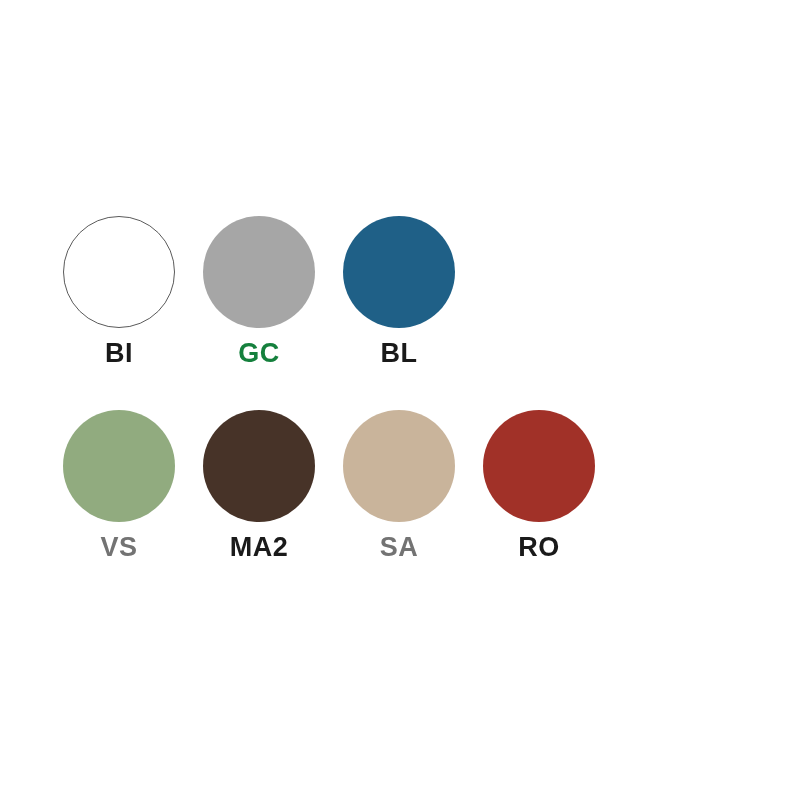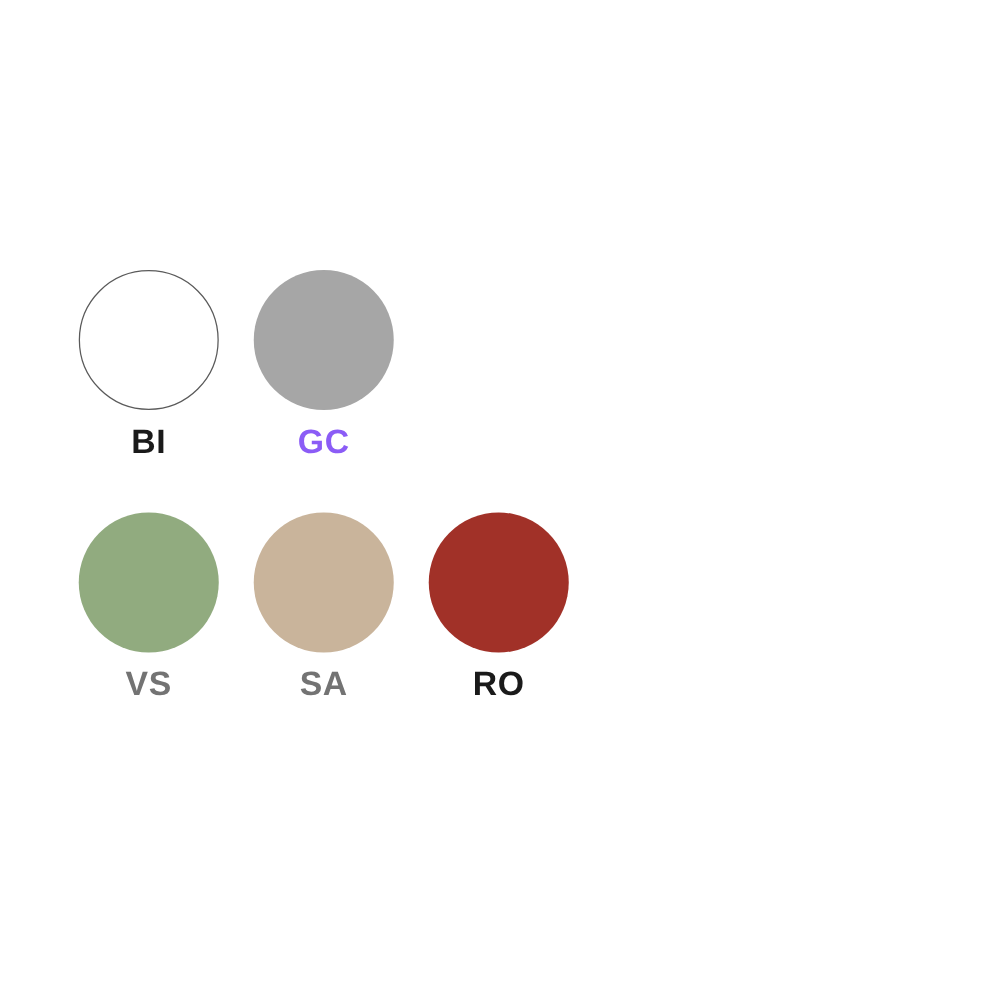--- a/index.html
+++ b/index.html
@@ -73,28 +73,36 @@
 
 <div id="swatch-board">
 
   <div class="swatch-row" id="swatch-row-1">
     <div class="swatch-cell">
       <span class="swatch-circle outlined" style="background-color: rgb(255, 255, 255); border-color: rgb(90, 90, 90);"></span>
       <span class="swatch-label" style="color: rgb(26, 26, 26);">BI</span>
     </div>
     <div class="swatch-cell">
       <span class="swatch-circle" style="background-color: rgb(166, 166, 166);"></span>
-      <span class="swatch-label" style="color: #8b5cf6;">GC</span>
+      <span class="swatch-label" style="color: #15803d;">GC</span>
+    </div>
+    <div class="swatch-cell">
+      <span class="swatch-circle" style="background-color: rgb(31, 96, 135);"></span>
+      <span class="swatch-label" style="color: rgb(26, 26, 26);">BL</span>
     </div>
   </div>
 
   <div class="swatch-row" id="swatch-row-2">
     <div class="swatch-cell">
       <span class="swatch-circle" style="background-color: rgb(145, 171, 127);"></span>
       <span class="swatch-label" style="color: #737373;">VS</span>
+    </div>
+    <div class="swatch-cell">
+      <span class="swatch-circle" style="background-color: rgb(71, 51, 40);"></span>
+      <span class="swatch-label" style="color: rgb(26, 26, 26);">MA2</span>
     </div>
     <div class="swatch-cell">
       <span class="swatch-circle" style="background-color: rgb(201, 180, 155);"></span>
       <span class="swatch-label" style="color: #737373;">SA</span>
     </div>
     <div class="swatch-cell">
       <span class="swatch-circle" style="background-color: rgb(161, 49, 40);"></span>
       <span class="swatch-label" style="color: rgb(26, 26, 26);">RO</span>
     </div>
   </div>

